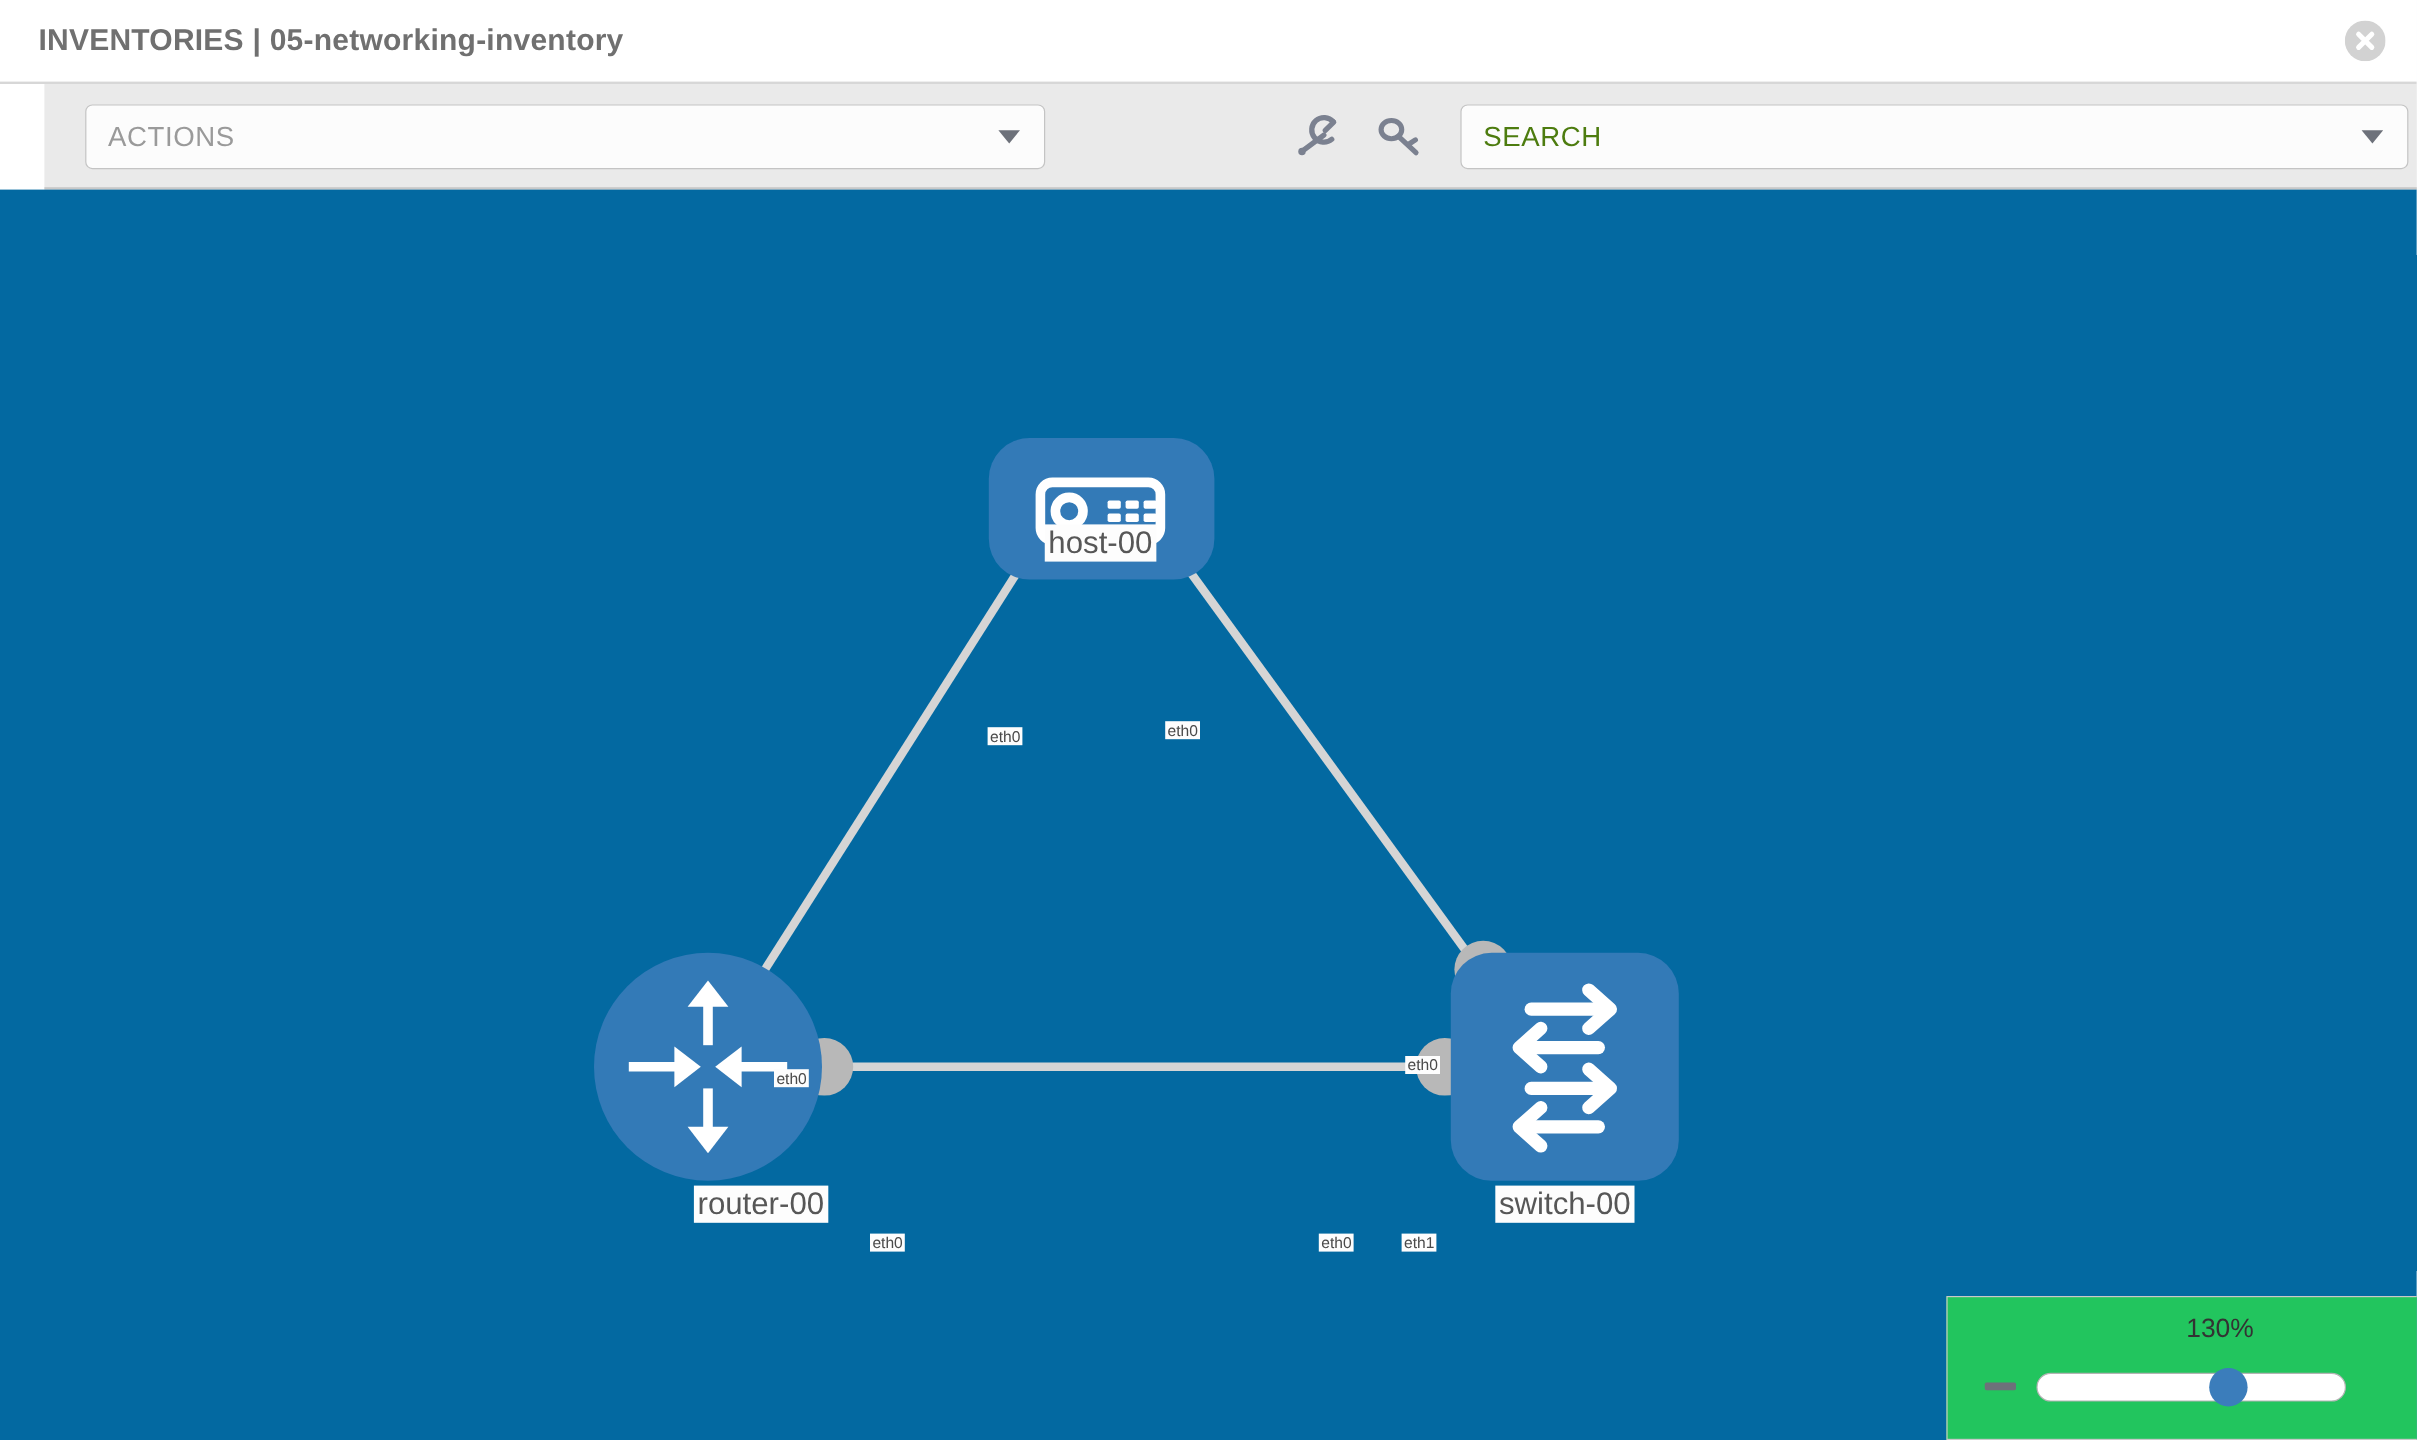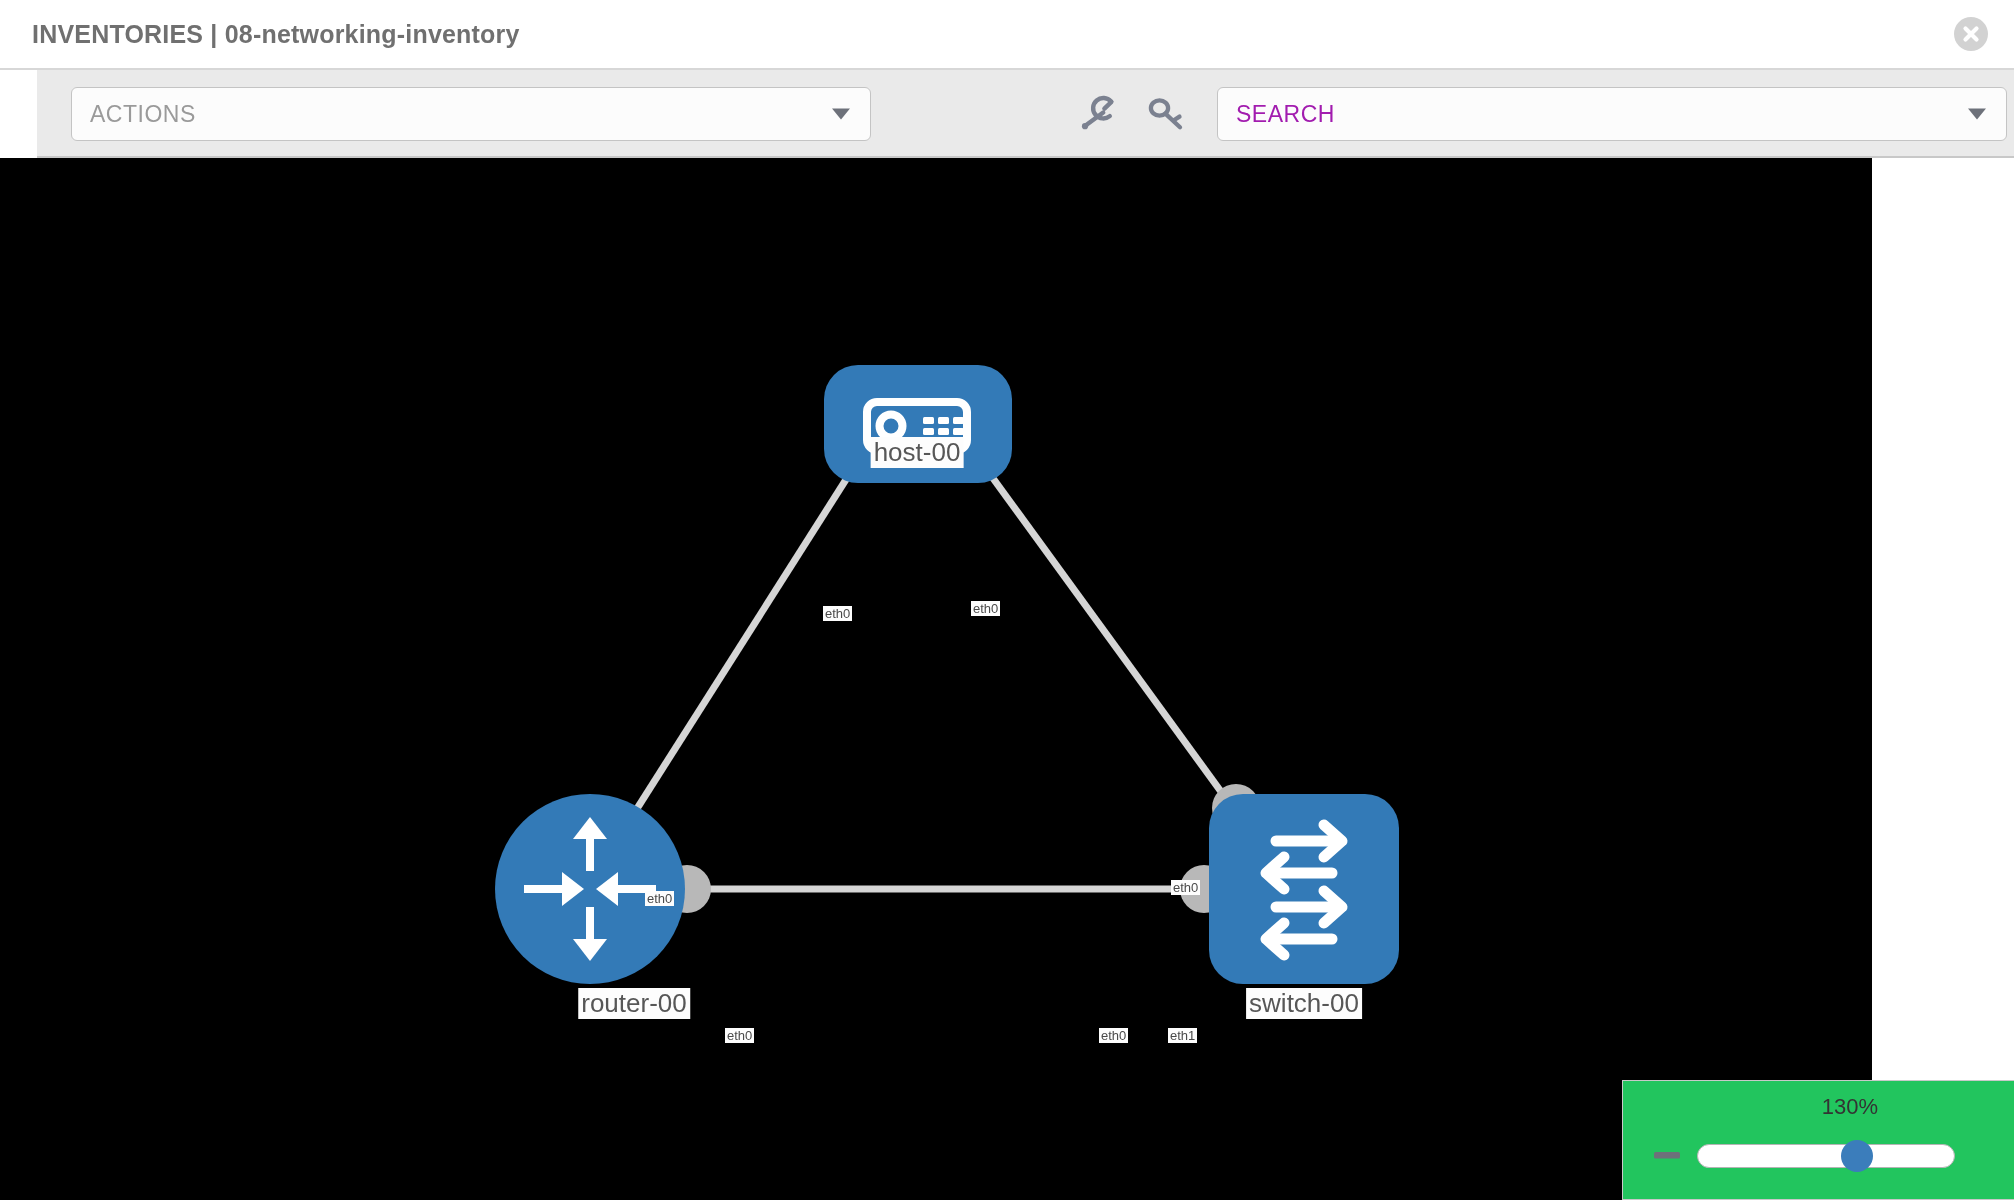--- a/index.html
+++ b/index.html
@@ -116,32 +116,32 @@
     border-radius: 6px;
     box-sizing: border-box;
     cursor: text;
   }
   .search-placeholder {
     position: absolute;
     left: 18px;
     top: 50%;
     transform: translateY(-50%);
     font-size: 23px;
-    color: #a21caf;
+    color: #4d7c0f;
     letter-spacing: 0.5px;
     white-space: nowrap;
   }
 
   
   .canvas {
     position: absolute;
     left: 0; top: 158px;
-    width: 1872px;
+    width: 2014px;
     height: 1042px;
-    background: #000000;
+    background: #0369a1;
     overflow: hidden;
   }
   .topology-svg {
     position: absolute;
     left: 0; top: 0;
     width: 2014px;
     height: 1042px;
   }
 
   .node-label {
@@ -222,21 +222,21 @@
     transform: translate(-50%, -50%);
     cursor: grab;
   }
 </style>
 </head>
 <body>
 
 <div id="app">
 
   <div class="header">
-    <div class="header-title">INVENTORIES | 08-networking-inventory</div>
+    <div class="header-title">INVENTORIES | 05-networking-inventory</div>
     <div class="close-icon">
       <svg width="34" height="34" viewBox="0 0 34 34">
         <circle cx="17" cy="17" r="17" fill="#d2d2d2"></circle>
         <path d="M11.5 11.5 L22.5 22.5 M22.5 11.5 L11.5 22.5" stroke="#ffffff" stroke-width="4.2" stroke-linecap="round"></path>
       </svg>
     </div>
   </div>
 
   <div class="toolbar">
 

